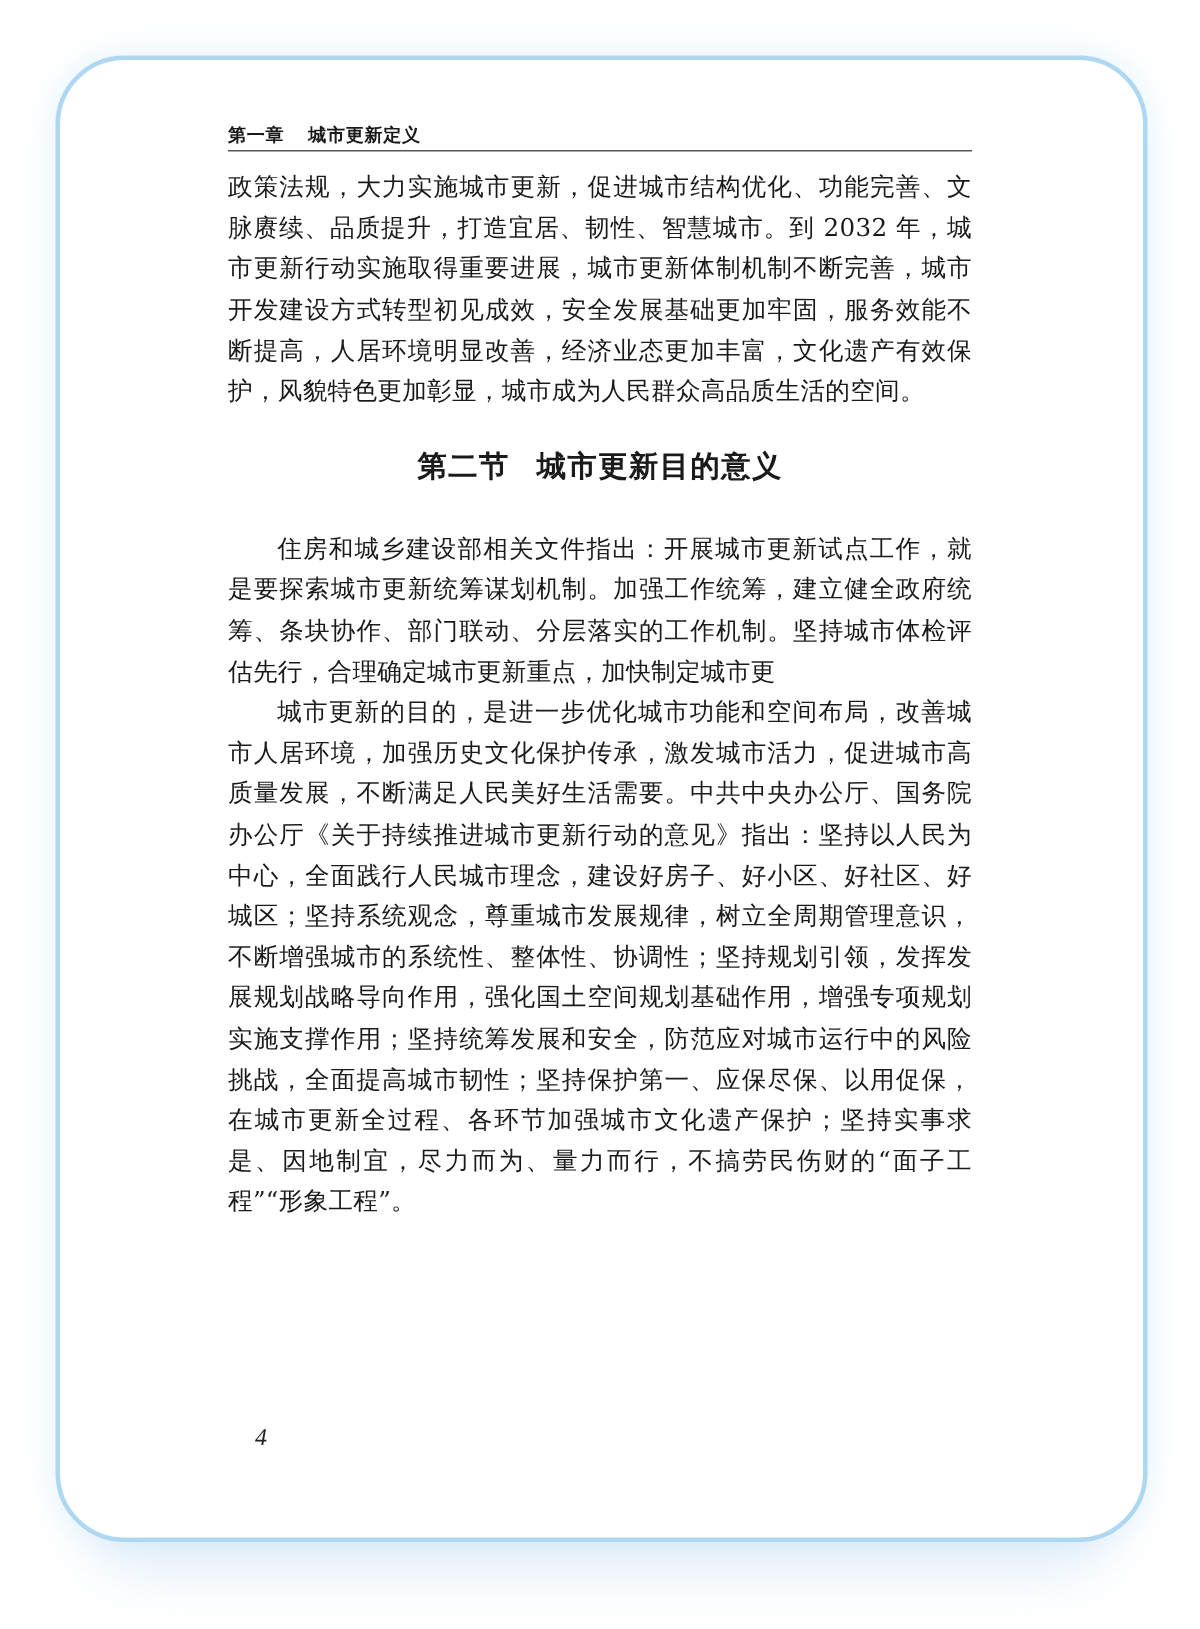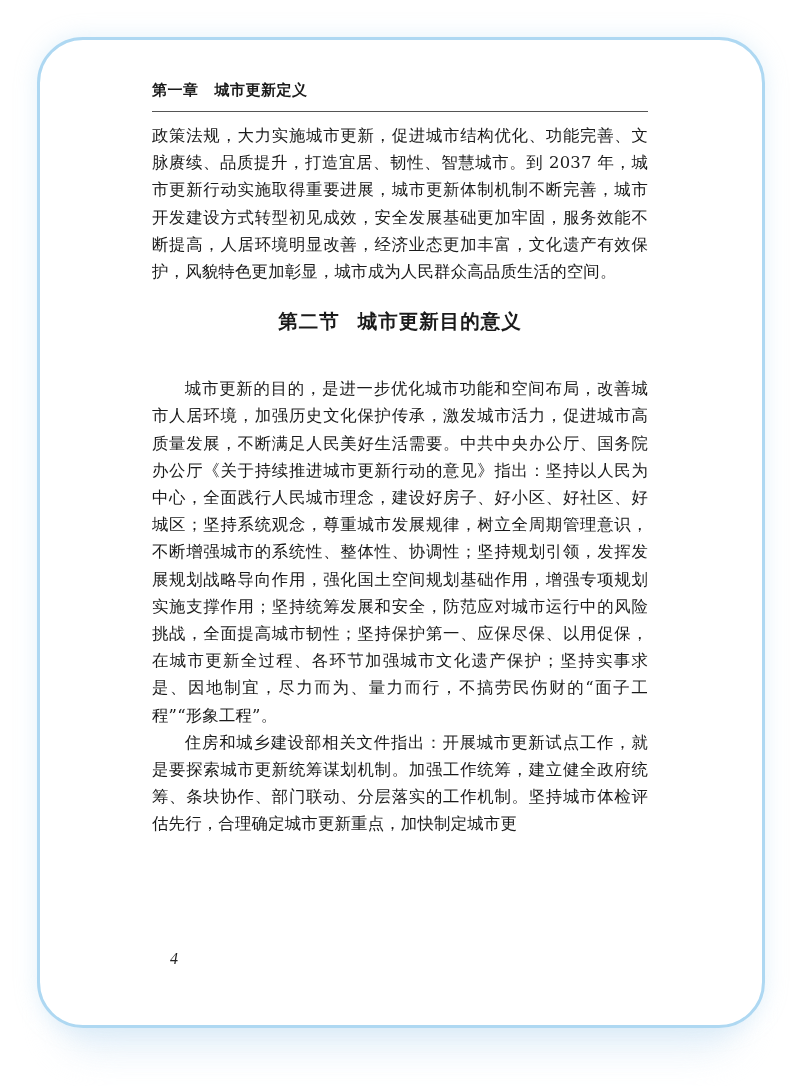--- a/index.html
+++ b/index.html
@@ -14,54 +14,54 @@
   .frame {
     position:absolute; left:37px; top:37px; width:722px; height:985px;
     border:3px solid #aed8f2; border-radius:46px; background:#ffffff;
     box-shadow: 0 0 22px rgba(174,216,242,0.35);
   }
   .page {
     position:absolute; left:152px; top:80px; width:496px;
     color:#1a1a1a;
   }
   .running-head {
-    font-size:15px; font-weight:bold; height:20px; line-height:20px;
-    padding-bottom:11px; border-bottom:1.3px solid #555; letter-spacing:0.5px;
+    font-size:12px; font-weight:bold; height:20px; line-height:20px;
+    padding-bottom:0; border-bottom:1.3px solid #555; letter-spacing:0.5px;
   }
   .running-head .sep { display:inline-block; width:16px; }
   .para {
     font-size:16.4px; line-height:27.2px; text-align:justify; margin:0;
     letter-spacing:0.2px;
   }
   .para.indent { text-indent:2em; }
   .first { margin-top:10px; }
   .section-title {
-    text-align:center; font-size:19.5px; font-weight:bold; margin:22px 0 38px 0;
+    text-align:center; font-size:19.5px; font-weight:bold; margin:22px 0 26px 0;
     line-height:30px; letter-spacing:1px;
   }
   .section-title .sep { display:inline-block; width:18px; }
   .folio {
     position:absolute; left:170px; top:950px; font-size:16px; font-style:italic;
     font-family:"Liberation Serif", serif; color:#222;
   }
 </style>
 </head>
 <body>
 
 <div class="shadow"></div>
 <div class="frame"></div>
 
 <div class="page">
   <div class="running-head">
     <span>第一章</span><span class="sep"></span><span>城市更新定义</span>
   </div>
 
-  <p class="para first">政策法规，大力实施城市更新，促进城市结构优化、功能完善、文脉赓续、品质提升，打造宜居、韧性、智慧城市。到 2037 年，城市更新行动实施取得重要进展，城市更新体制机制不断完善，城市开发建设方式转型初见成效，安全发展基础更加牢固，服务效能不断提高，人居环境明显改善，经济业态更加丰富，文化遗产有效保护，风貌特色更加彰显，城市成为人民群众高品质生活的空间。</p>
+  <p class="para first">政策法规，大力实施城市更新，促进城市结构优化、功能完善、文脉赓续、品质提升，打造宜居、韧性、智慧城市。到 2032 年，城市更新行动实施取得重要进展，城市更新体制机制不断完善，城市开发建设方式转型初见成效，安全发展基础更加牢固，服务效能不断提高，人居环境明显改善，经济业态更加丰富，文化遗产有效保护，风貌特色更加彰显，城市成为人民群众高品质生活的空间。</p>
 
   <div class="section-title">
     <span>第二节</span><span class="sep"></span><span>城市更新目的意义</span>
   </div>
 
+  <p class="para indent">住房和城乡建设部相关文件指出：开展城市更新试点工作，就是要探索城市更新统筹谋划机制。加强工作统筹，建立健全政府统筹、条块协作、部门联动、分层落实的工作机制。坚持城市体检评估先行，合理确定城市更新重点，加快制定城市更</p>
   <p class="para indent">城市更新的目的，是进一步优化城市功能和空间布局，改善城市人居环境，加强历史文化保护传承，激发城市活力，促进城市高质量发展，不断满足人民美好生活需要。中共中央办公厅、国务院办公厅《关于持续推进城市更新行动的意见》指出：坚持以人民为中心，全面践行人民城市理念，建设好房子、好小区、好社区、好城区；坚持系统观念，尊重城市发展规律，树立全周期管理意识，不断增强城市的系统性、整体性、协调性；坚持规划引领，发挥发展规划战略导向作用，强化国土空间规划基础作用，增强专项规划实施支撑作用；坚持统筹发展和安全，防范应对城市运行中的风险挑战，全面提高城市韧性；坚持保护第一、应保尽保、以用促保，在城市更新全过程、各环节加强城市文化遗产保护；坚持实事求是、因地制宜，尽力而为、量力而行，不搞劳民伤财的“面子工程”“形象工程”。</p>
-  <p class="para indent">住房和城乡建设部相关文件指出：开展城市更新试点工作，就是要探索城市更新统筹谋划机制。加强工作统筹，建立健全政府统筹、条块协作、部门联动、分层落实的工作机制。坚持城市体检评估先行，合理确定城市更新重点，加快制定城市更</p>
 </div>
 
 <div class="folio">4</div>
 
 </body></html>

